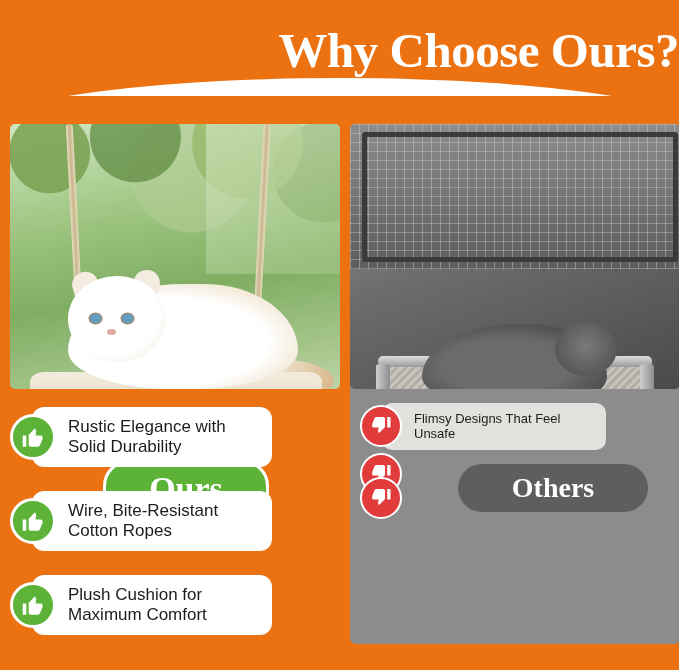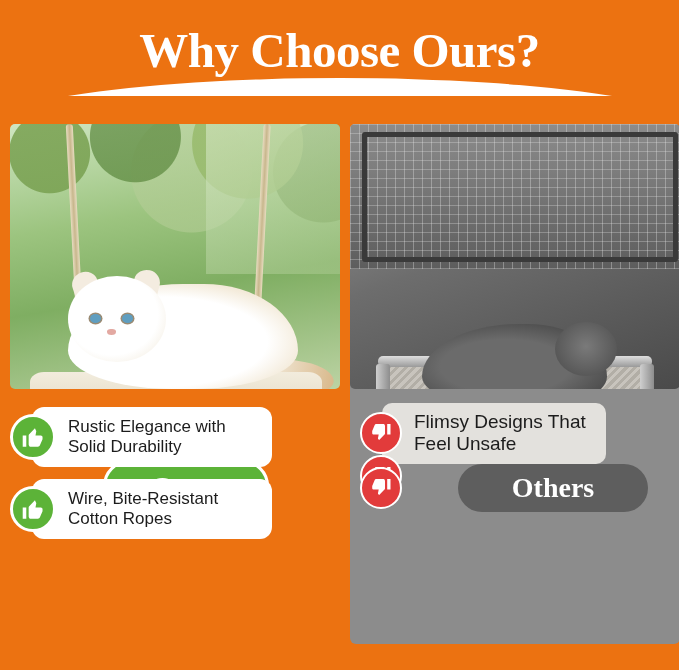--- a/index.html
+++ b/index.html
@@ -12,21 +12,21 @@
   }
 
   
   .header{
     position:absolute;left:0;top:0;width:679px;height:100px;
     background:#ec7211;
     overflow:hidden;
   }
   .header-title{
     position:absolute;left:0;top:22px;width:679px;
-    text-align:center;
+    text-align:right;
     color:#ffffff;
     font-size:49px;
     font-weight:bold;
     letter-spacing:-0.5px;
     font-family:"Liberation Serif", serif;
   }
   
   .header-curve{
     position:absolute;left:-40px;top:78px;width:760px;height:60px;
     background:#ffffff;
@@ -138,21 +138,21 @@
   }
 
   
   .features{position:absolute;width:330px;}
   .features-left{left:10px;top:407px;}
   .features-right{left:360px;top:403px;}
 
   .feat{
     position:relative;
     display:flex;align-items:center;
-    margin-bottom:12px;
+    margin-bottom:24px;
   }
   .feat-card{
     margin-left:22px;
     background:#ffffff;
     border-radius:12px;
     padding:10px 12px 10px 36px;
     width:240px;
     min-height:40px;
     display:flex;align-items:center;
     box-sizing:border-box;
@@ -162,21 +162,21 @@
     width:224px;
     border-radius:10px;
     padding:8px 10px 8px 32px;
   }
   .feat-text{
     font-size:17px;
     color:#1c1c1c;
     line-height:1.18;
     font-family:"Liberation Sans", sans-serif;
   }
-  .feat-text-sm{font-size:19px;}
+  .feat-text-sm{font-size:13px;}
 
   .icon-circle{
     position:absolute;left:0;top:50%;transform:translateY(-50%);
     width:46px;height:46px;border-radius:50%;
     display:flex;align-items:center;justify-content:center;
     z-index:3;
     border:3px solid #ffffff;
     box-sizing:border-box;
   }
   .icon-green{background:#5cb338;}
@@ -251,20 +251,30 @@
     <div class="icon-circle icon-green">
       <svg width="26" height="26" viewBox="0 0 24 24" aria-hidden="true">
         <path fill="#ffffff" d="M9.2 21h7.3c.9 0 1.6-.5 1.9-1.3l2.3-5.4c.1-.2.1-.5.1-.7v-1.5c0-.9-.7-1.6-1.6-1.6h-4.9l.7-3.6v-.3c0-.4-.1-.7-.4-.9L13.8 4 8.5 9.4c-.3.3-.5.7-.5 1.2V19c0 1.1.9 2 1.2 2zM2.5 10.5h3.3V21H2.5z"></path>
       </svg>
     </div>
     <div class="feat-card">
       <span class="feat-text">Wire, Bite-Resistant Cotton Ropes</span>
     </div>
   </div>
 
+  <div class="feat">
+    <div class="icon-circle icon-green">
+      <svg width="26" height="26" viewBox="0 0 24 24" aria-hidden="true">
+        <path fill="#ffffff" d="M9.2 21h7.3c.9 0 1.6-.5 1.9-1.3l2.3-5.4c.1-.2.1-.5.1-.7v-1.5c0-.9-.7-1.6-1.6-1.6h-4.9l.7-3.6v-.3c0-.4-.1-.7-.4-.9L13.8 4 8.5 9.4c-.3.3-.5.7-.5 1.2V19c0 1.1.9 2 1.2 2zM2.5 10.5h3.3V21H2.5z"></path>
+      </svg>
+    </div>
+    <div class="feat-card">
+      <span class="feat-text">Plush Cushion for Maximum Comfort</span>
+    </div>
+  </div>
 
 </div>
 
 <div class="features features-right">
 
   <div class="feat">
     <div class="icon-circle icon-red">
       <svg width="24" height="24" viewBox="0 0 24 24" aria-hidden="true">
         <path fill="#ffffff" d="M14.8 3H7.5c-.9 0-1.6.5-1.9 1.3L3.3 9.7c-.1.2-.1.5-.1.7v1.5c0 .9.7 1.6 1.6 1.6h4.9L9 17.1v.3c0 .4.1.7.4.9l.8.7 5.3-5.4c.3-.3.5-.7.5-1.2V5c0-1.1-.9-2-1.2-2zM21.5 13.5h-3.3V3h3.3z"></path>
       </svg>

